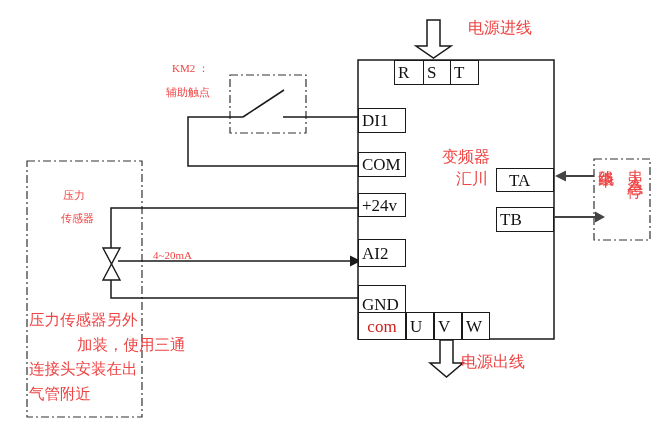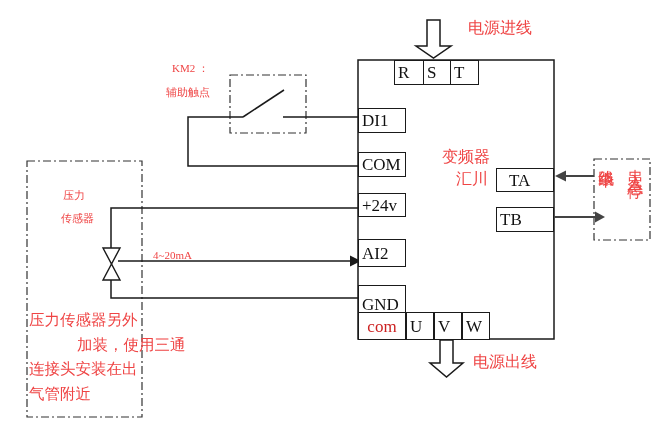--- a/index.html
+++ b/index.html
@@ -93,18 +93,18 @@
   <div class="lbl small" style="left:63px;top:189px;">压力</div>
   <div class="lbl small" style="left:61px;top:212px;">传感器</div>
 
   <div class="lbl small" style="left:153px;top:249px;">4~20mA</div>
 
   <div class="lbl note-line" style="left:29px;top:311px;">压力传感器另外</div>
   <div class="lbl note-line" style="left:29px;top:336px;margin-left:48px;">加装，使用三通</div>
   <div class="lbl note-line" style="left:29px;top:360px;">连接头安装在出</div>
   <div class="lbl note-line" style="left:29px;top:385px;">气管附近</div>
 
-  <div class="lbl" style="left:461px;top:352px;margin-left:12px;">电源出线</div>
+  <div class="lbl" style="left:461px;top:352px;">电源出线</div>
 
   <div class="lbl vert" style="left:626px;top:156px;height:84px;letter-spacing:5px;">串入急停</div>
   <div class="lbl vert" style="left:597px;top:157px;height:56px;letter-spacing:1px;">线路中</div>
 
 </div>
 
 </body></html>

